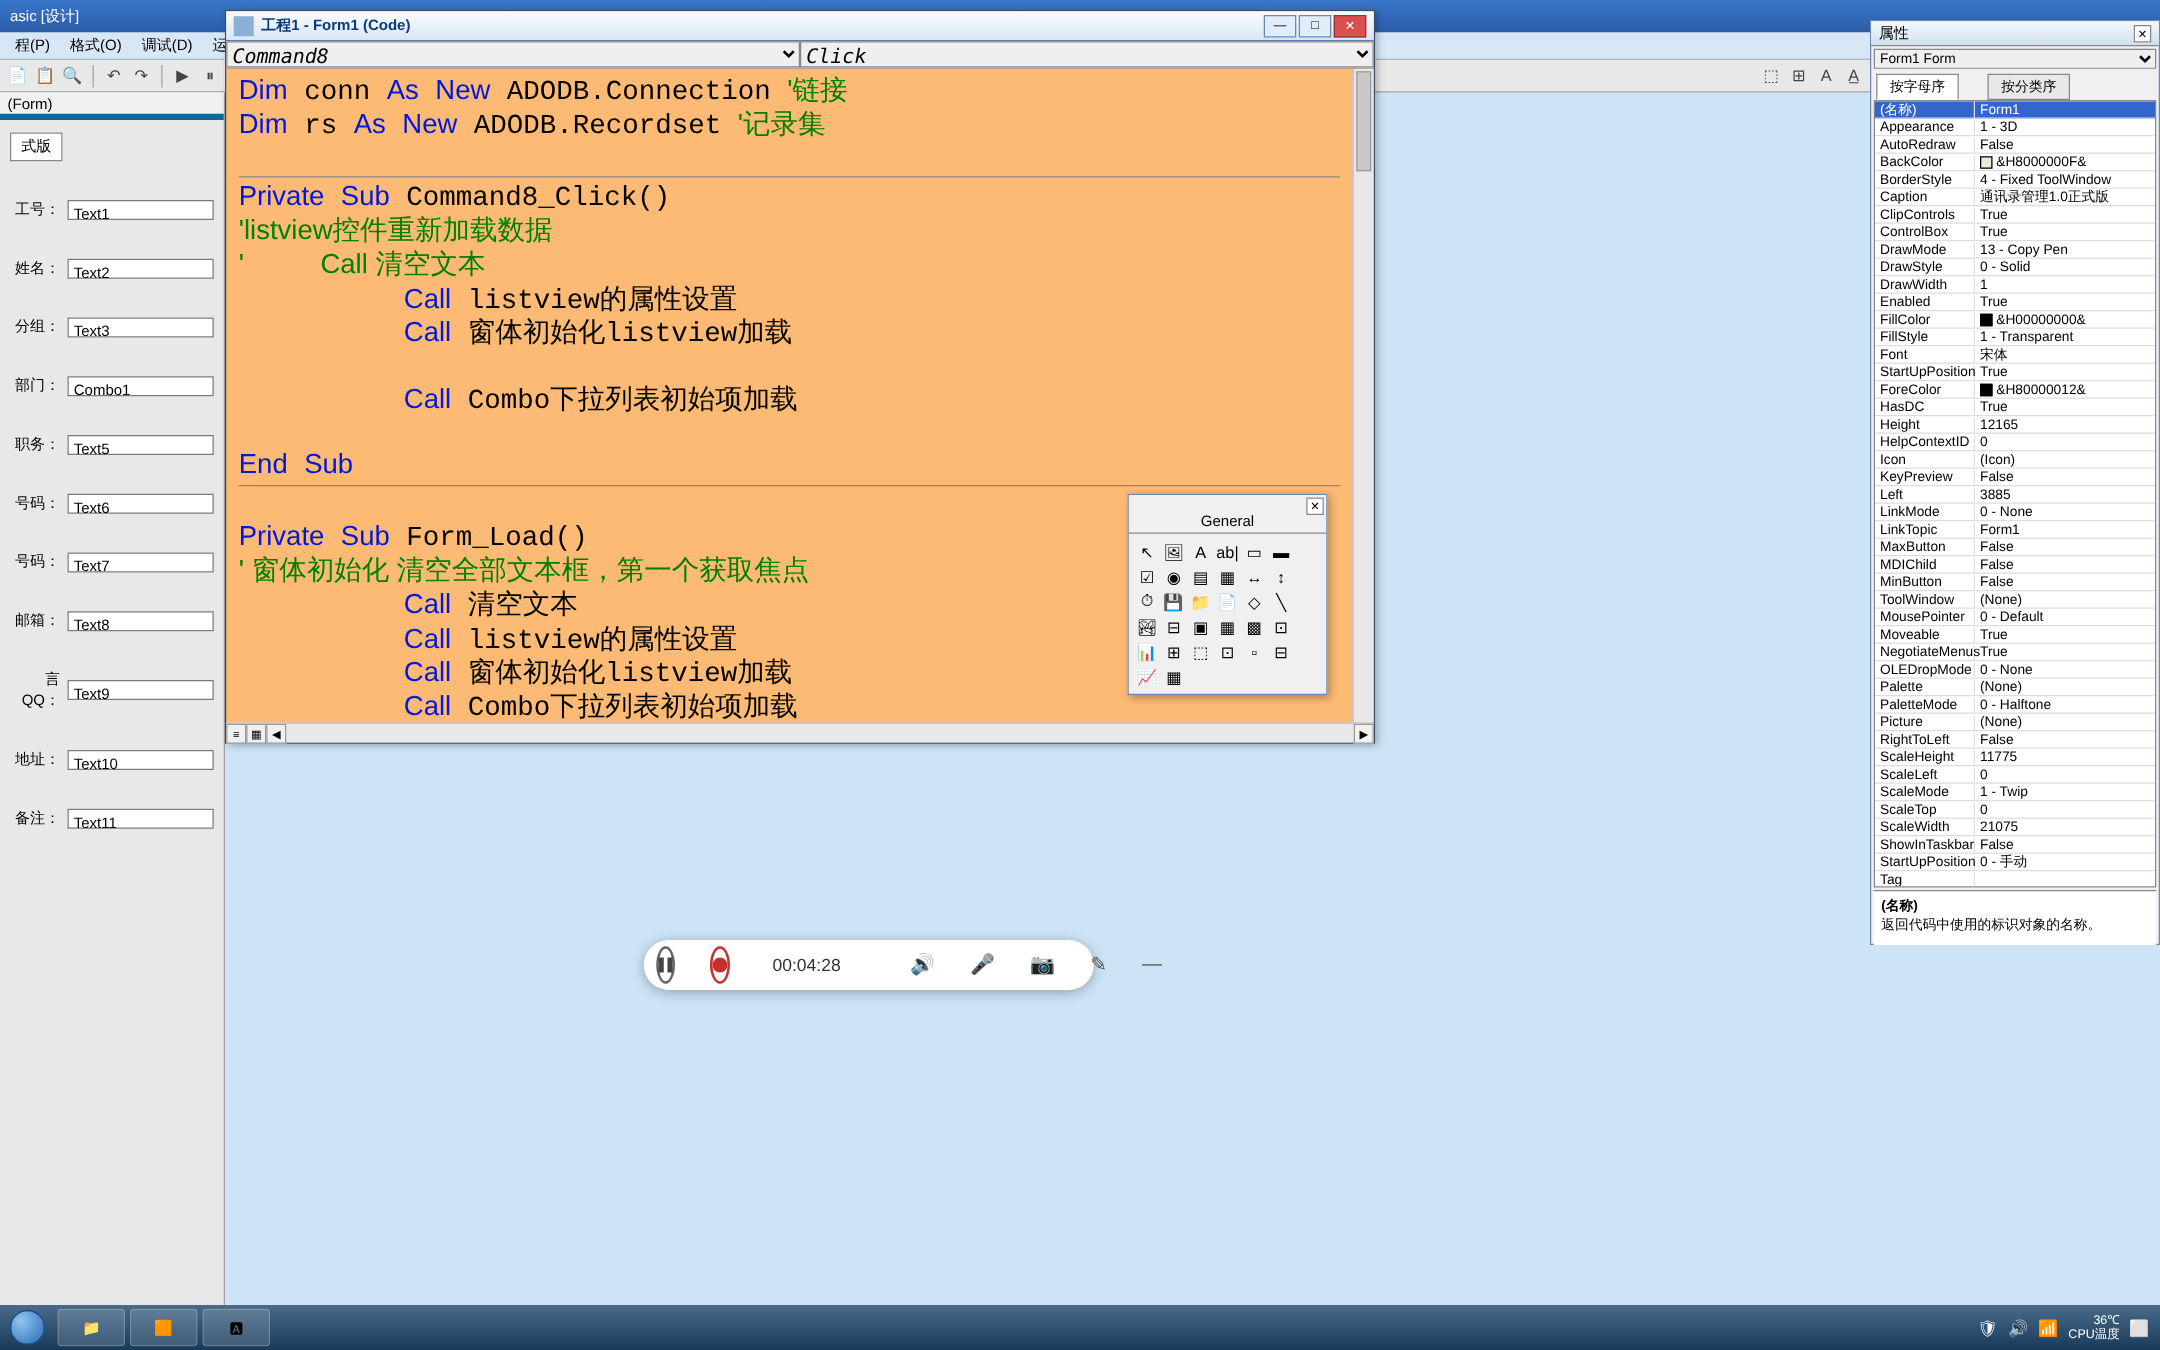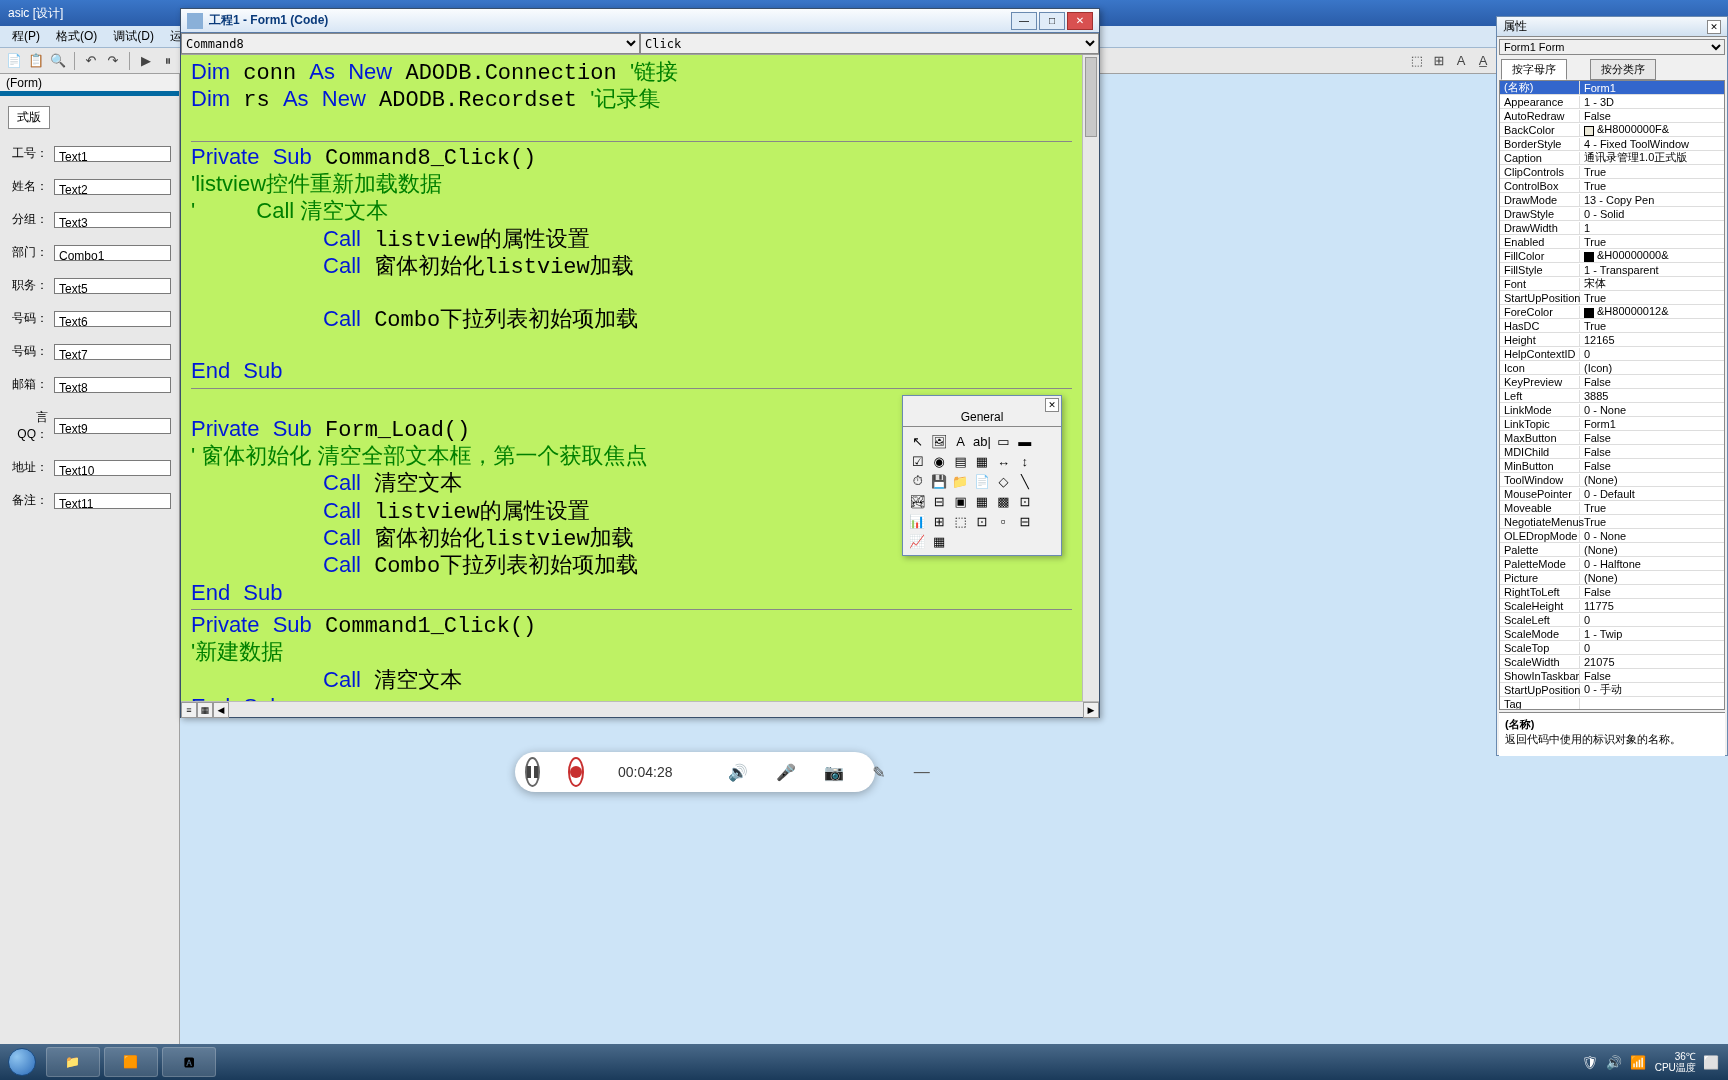--- a/index.html
+++ b/index.html
@@ -19,32 +19,32 @@
 .tsep { width: 1px; height: 18px; background: #a0a0a0; margin: 0 4px; }
 .tlabel { padding: 0 8px; }
 
 
 .main { display: flex; height: calc(100% - 26px - 22px - 26px - 36px); }
 
 
 .leftpanel { width: 180px; background: #e8e8e8; border-right: 1px solid #a0a0a0; }
 .lefthead { height: 22px; padding: 2px 6px; background: #f0f0f0; border-bottom: 5px solid #0369a1; }
 .lefttab { display: inline-block; padding: 2px 8px; border: 1px solid #888; background: #fff; margin-top: 6px; }
-.formrow { display: flex; align-items: center; margin: 16px 8px; gap: 6px; }
+.formrow { display: flex; align-items: center; margin: 30px 8px; gap: 6px; }
 .formrow label { width: 40px; text-align: right; }
 .formrow .txtbox { flex: 1; border: 1px solid #7a7a7a; background: #fff; padding: 3px 4px; height: 16px; }
-.codewin { position: absolute; left: 180px; top: 8px; width: 920px; height: 710px; background: #bef264; border: 1px solid #394f6b; box-shadow: 2px 2px 6px rgba(0,0,0,0.3); }
+.codewin { position: absolute; left: 180px; top: 8px; width: 920px; height: 587px; background: #fdba74; border: 1px solid #394f6b; box-shadow: 2px 2px 6px rgba(0,0,0,0.3); }
 .codetitle { height: 24px; background: linear-gradient(#fafcfe, #d8e6f5); display: flex; align-items: center; padding: 0 6px; border-bottom: 1px solid #5a7ca8; }
 .codetitle .ico { width: 16px; height: 16px; background: #8ab0d8; margin-right: 6px; }
 .codetitle .ttl { flex: 1; font-weight: bold; color: #0a3a7a; }
 .winbtn { width: 26px; height: 18px; border: 1px solid #6a8ab0; background: #e0ecf8; margin-left: 2px; display: flex; align-items: center; justify-content: center; font-size: 10px; cursor: pointer; }
 .winbtn.close { background: #d85050; color: #fff; border-color: #a03030; }
 
 .dropbar { height: 22px; display: flex; border-bottom: 1px solid #a0a0a0; }
-.dropbar select { flex: 1; border: 1px solid #888; font-size: 12px; font-family: monospace; }
+.dropbar select { flex: 1; border: 1px solid #888; font-size: 16px; font-family: monospace; font-style: italic; }
 
 .codearea { height: calc(100% - 24px - 22px - 16px); overflow: hidden; position: relative; display: flex; }
 .codearea pre { font-family: 'Courier New', monospace; font-size: 22px; line-height: 1.15; padding: 4px 10px; white-space: pre; flex: 1; }
 .codearea .vscroll { width: 17px; background: #e8e8e8; border-left: 1px solid #bbb; position: relative; }
 .codearea .vscroll .thumb { position: absolute; top: 2px; left: 2px; right: 2px; height: 80px; background: #c8c8c8; border: 1px solid #999; }
 .hscrollbar { height: 16px; background: #e8e8e8; border-top: 1px solid #bbb; display: flex; }
 .hscrollbar .icogrp { display: flex; }
 .hscrollbar .icog { width: 16px; height: 16px; border: 1px solid #999; background: #f0f0f0; font-size: 9px; display: flex; align-items: center; justify-content: center; }
 .kw { color: #0018d8; }
 .cm { color: #008000; }

